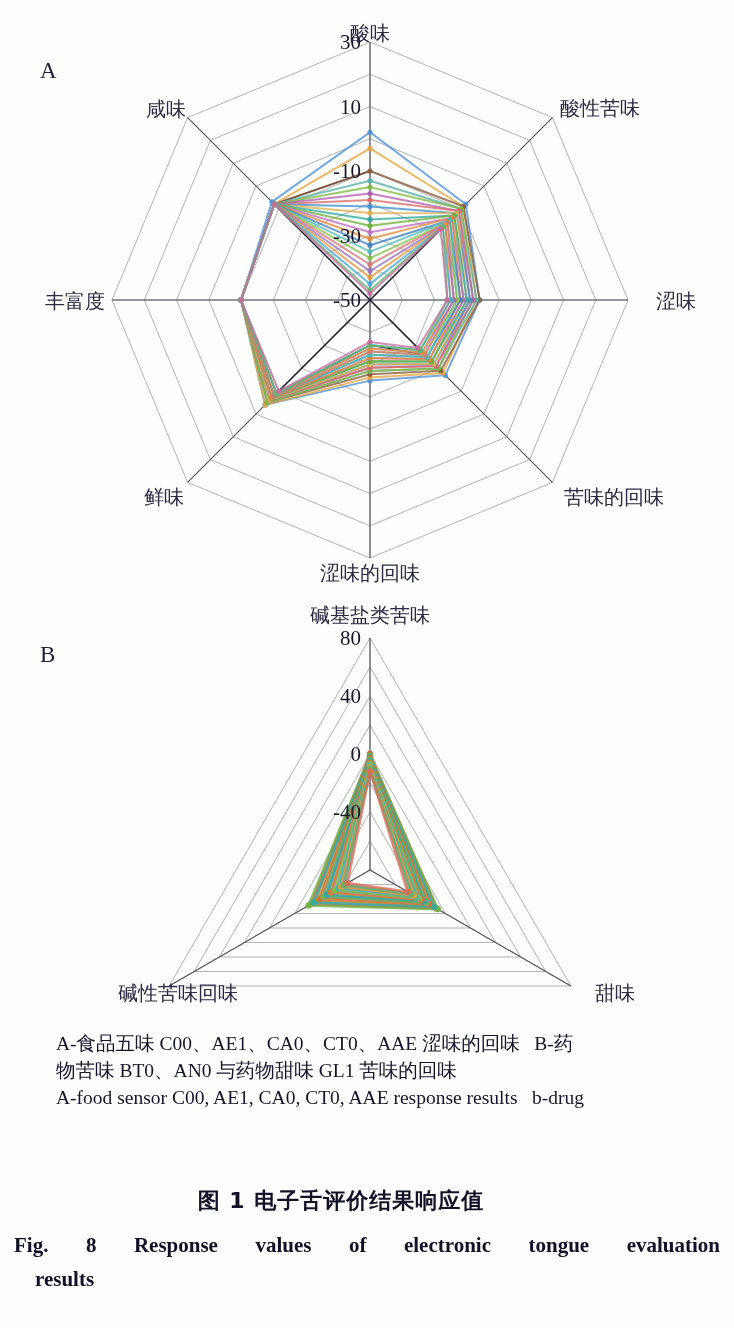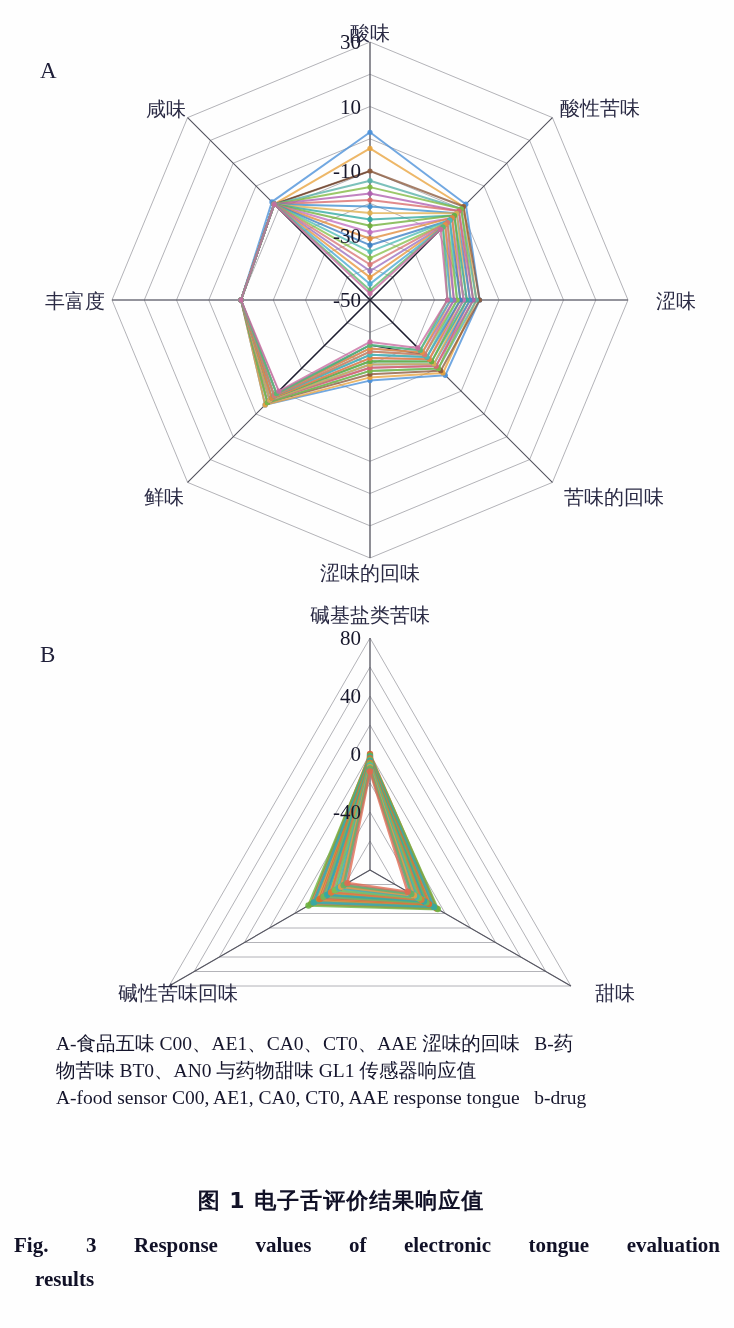--- a/index.html
+++ b/index.html
@@ -477,24 +477,24 @@
         <g>
           <text x="370" y="22" class="cat-text" text-anchor="middle">碱基盐类苦味</text>
           <text x="615" y="400" class="cat-text" text-anchor="middle">甜味</text>
           <text x="178" y="400" class="cat-text" text-anchor="middle">碱性苦味回味</text>
         </g>
       </svg>
   </div>
 
   <div class="caption-block">
     <div class="caption-line">A-食品五味 C00、AE1、CA0、CT0、AAE 涩味的回味   B-药</div>
-    <div class="caption-line">物苦味 BT0、AN0 与药物甜味 GL1 传感器响应值</div>
-    <div class="caption-line">A-food sensor C00, AE1, CA0, CT0, AAE response tongue   b-drug</div>
+    <div class="caption-line">物苦味 BT0、AN0 与药物甜味 GL1 苦味的回味</div>
+    <div class="caption-line">A-food sensor C00, AE1, CA0, CT0, AAE response results   b-drug</div>
   </div>
 
   <div class="fig-title-cn">图 1   电子舌评价结果响应值</div>
 
   <div class="fig-title-en">
-    <span class="l1">Fig. 3   Response values of electronic tongue evaluation</span>
+    <span class="l1">Fig. 8   Response values of electronic tongue evaluation</span>
     <span class="l2">results</span>
   </div>
 
 </div>
 
 </body></html>

